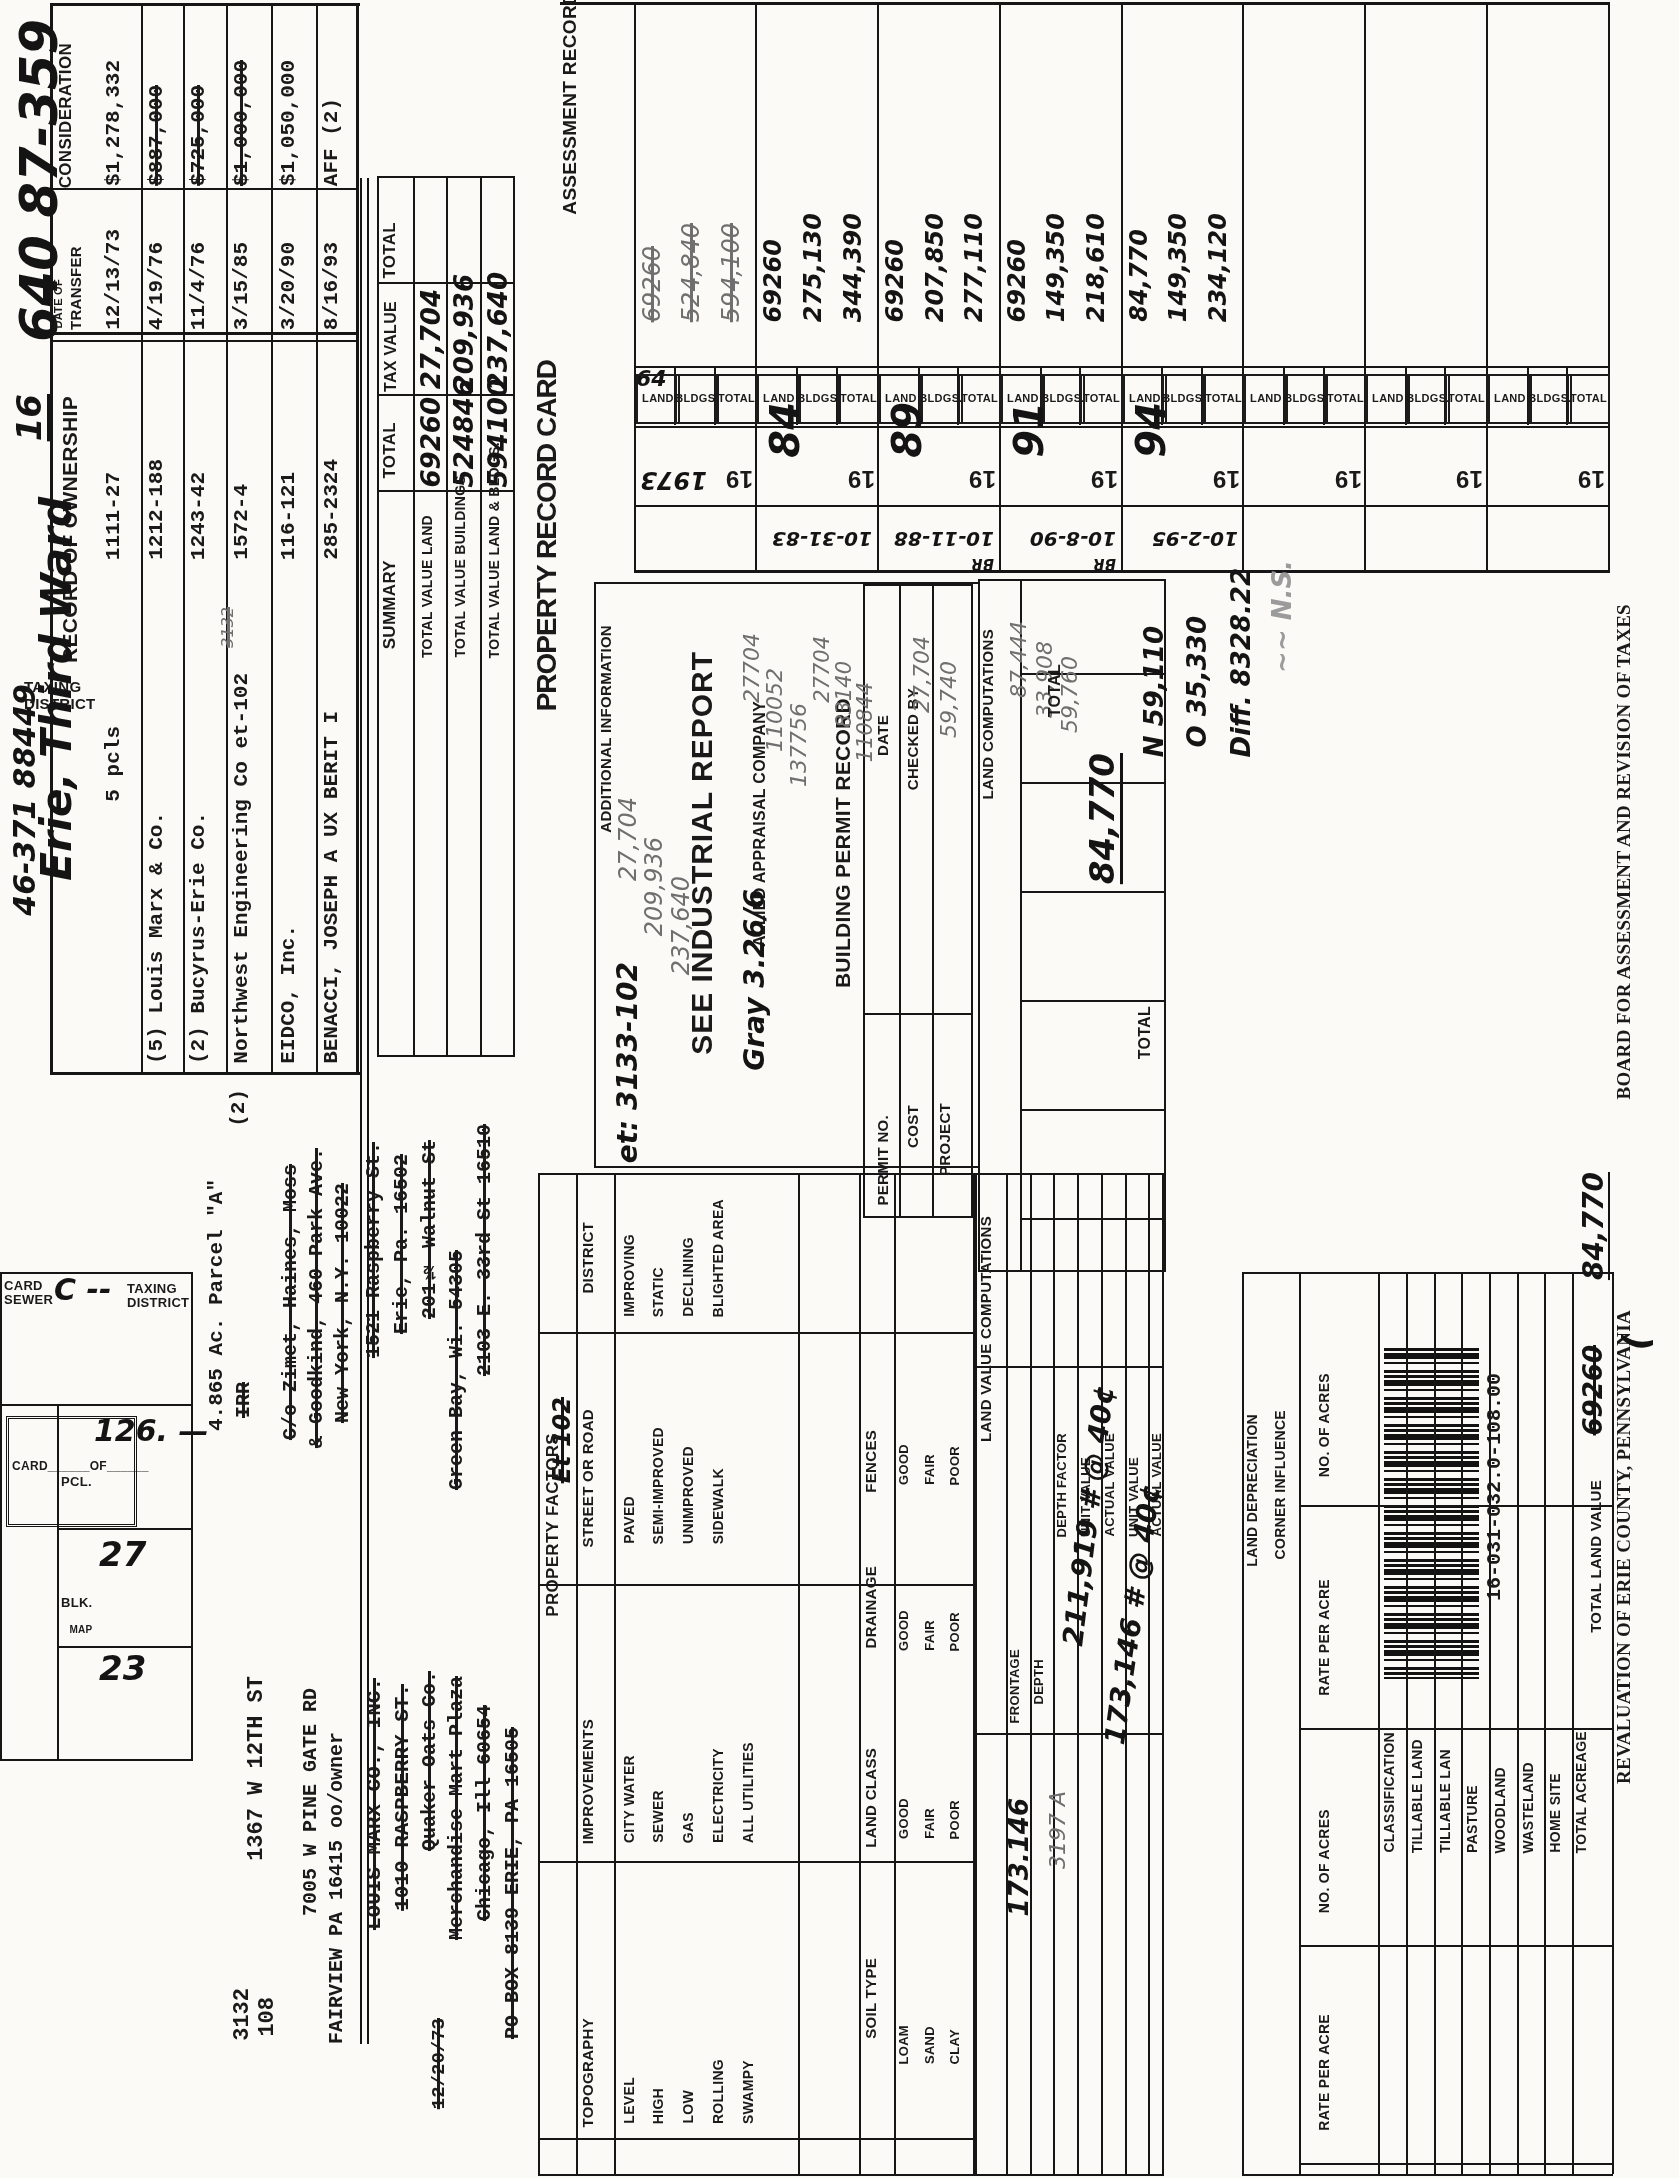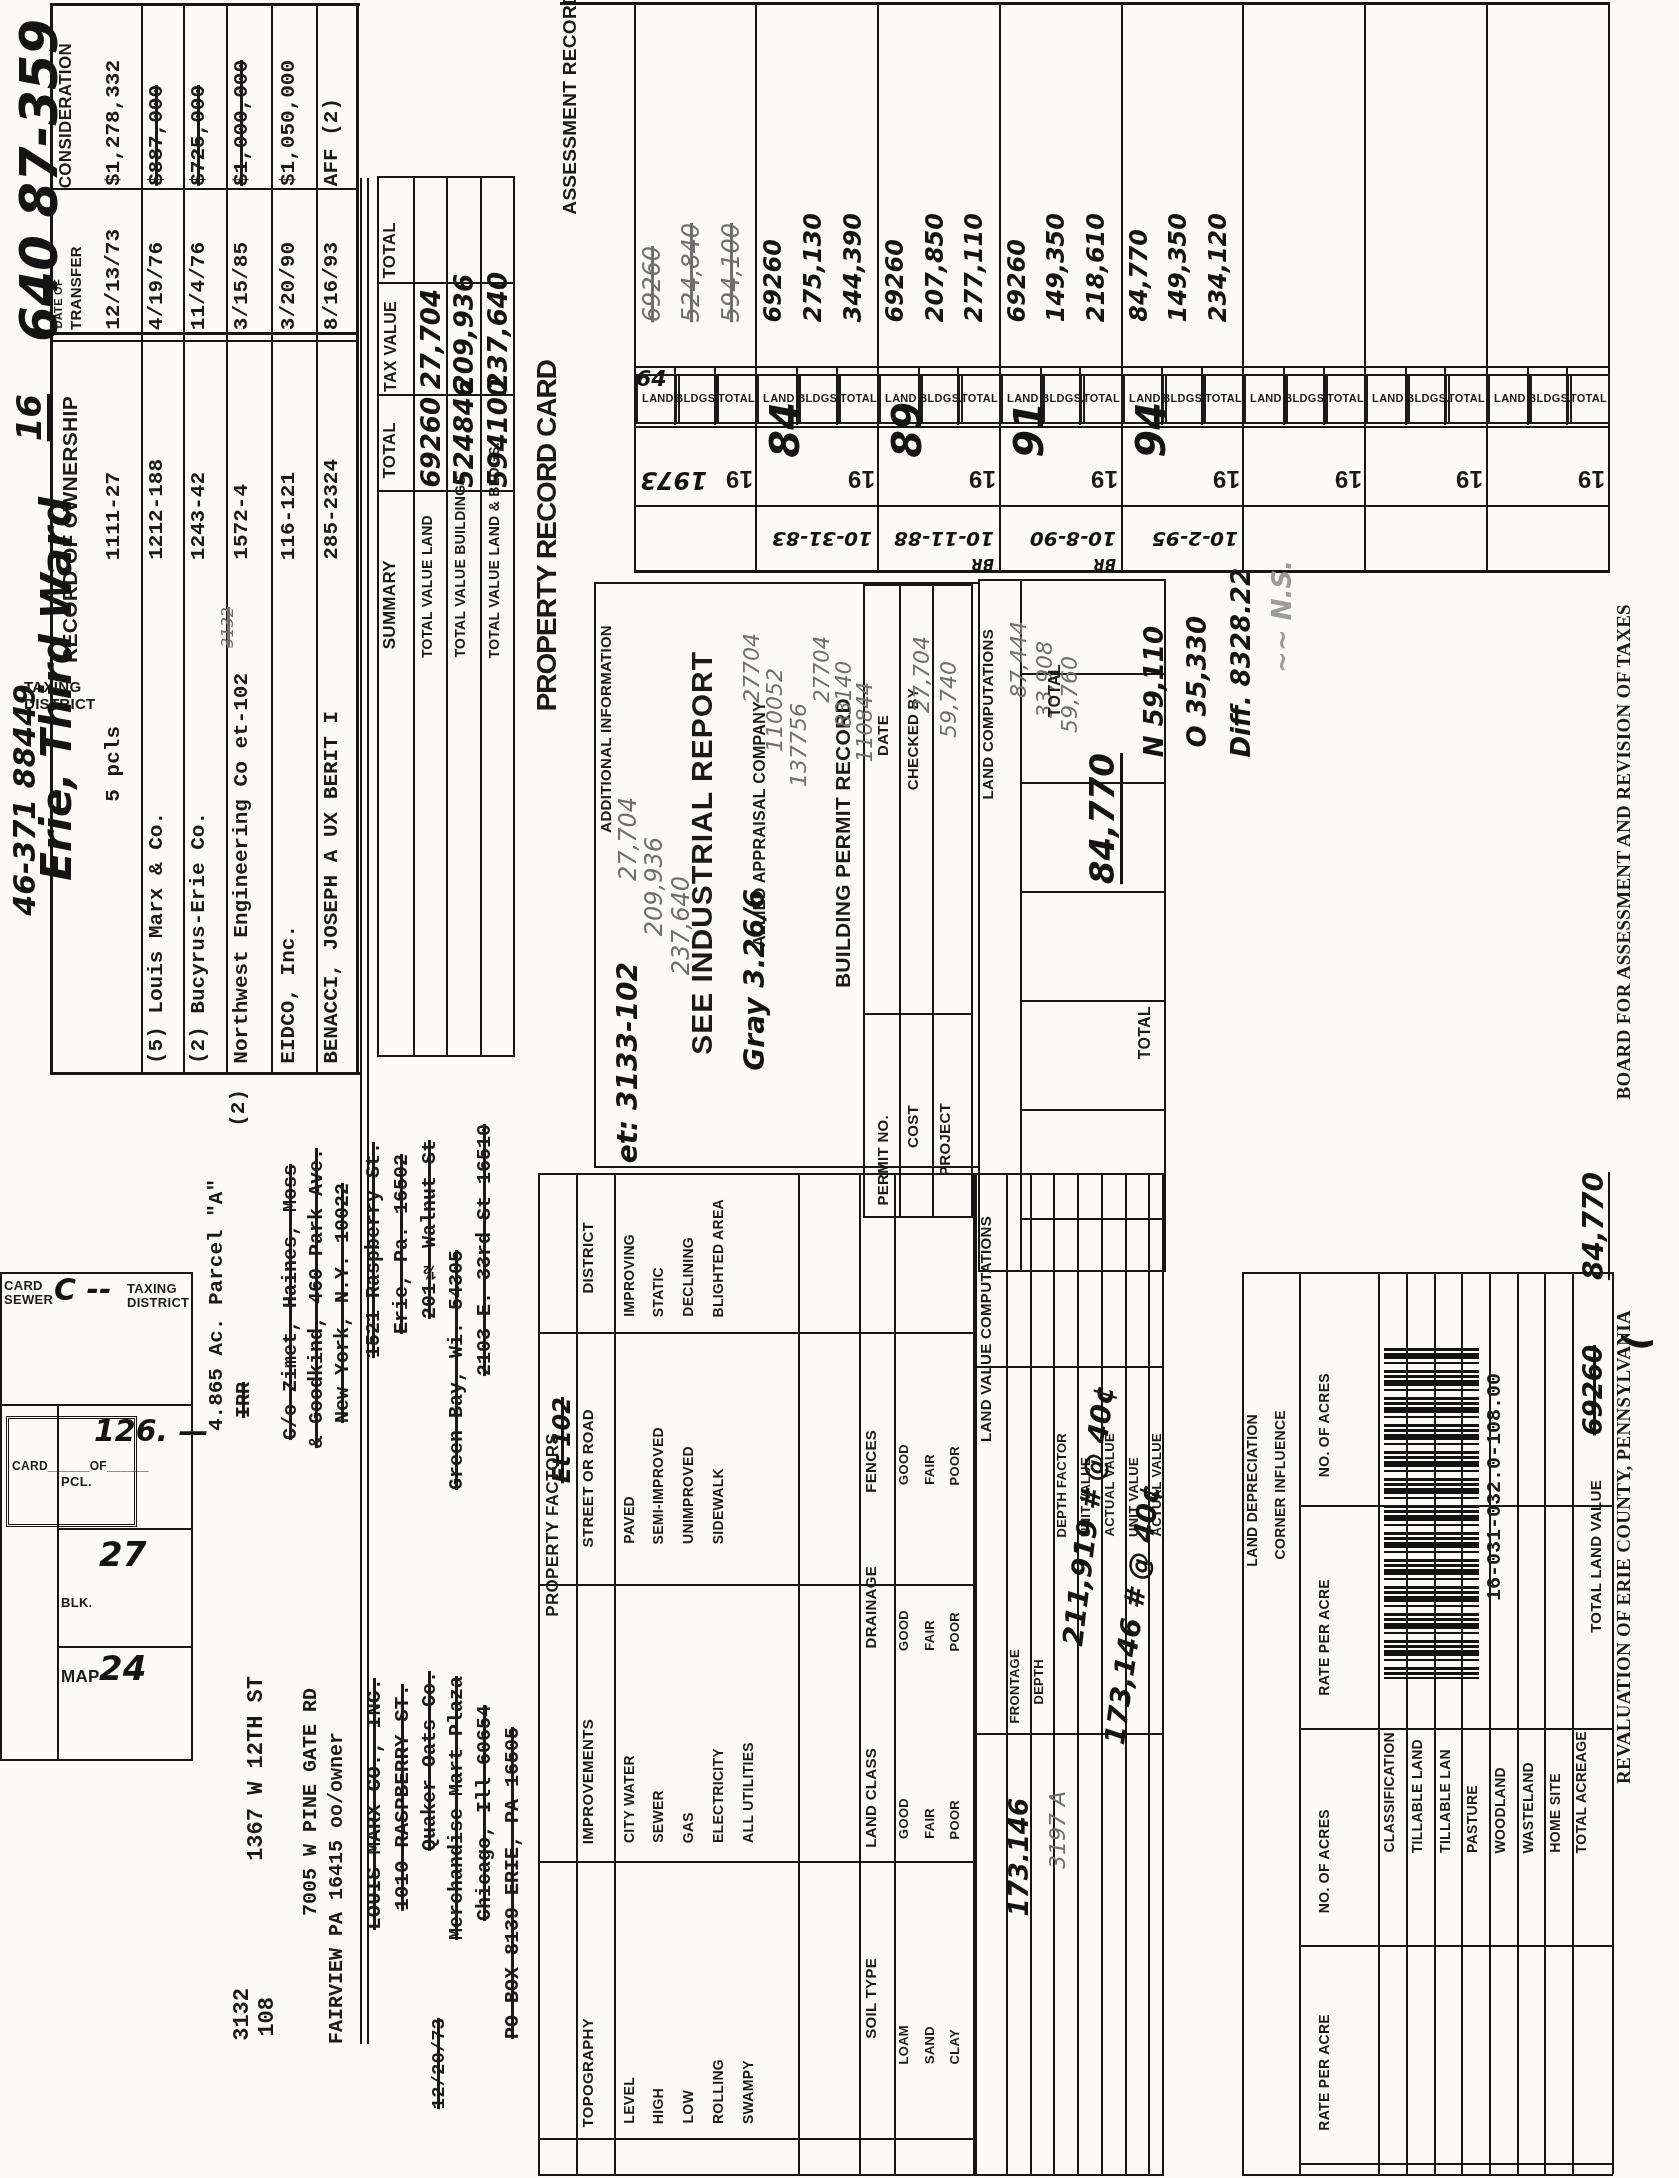--- a/index.html
+++ b/index.html
@@ -396,22 +396,22 @@
     </div>
     <div>
       <div class="it lbl two" style="left: 4px; width: 59px; height: 44px; top: 1279px; font-size: 13px;">CARD
 SEWER</div>
       <div class="it hw" style="left: 54px; width: 89px; height: 51px; top: 1275px; font-size: 30px;">C --</div>
       <div class="it lbl" style="left: 12px; width: 119px; height: 24px; top: 1460px; font-size: 12px;">CARD______OF______</div>
       <div class="it lbl" style="left: 61px; width: 40px; height: 22px; top: 1475px; font-size: 13px;">PCL.</div>
       <div class="it hw" style="left: 94px; width: 94px; height: 59px; top: 1416px; font-size: 30px;">126. —</div>
       <div class="it lbl" style="left: 61px; width: 40px; height: 22px; top: 1596px; font-size: 13px;">BLK.</div>
       <div class="it hw" style="left: 99px; width: 69px; height: 59px; top: 1537px; font-size: 34px;">27</div>
-      <div class="it lbl" style="left: 61px; width: 40px; height: 22px; top: 1668px; font-size: 17px;">MAP</div>
-      <div class="it hw" style="left: 99px; width: 69px; height: 59px; top: 1651px; font-size: 34px;">24</div>
+      <div class="it lbl" style="left: 61px; width: 40px; height: 22px; top: 1625px; font-size: 10px; text-align: center;">MAP</div>
+      <div class="it hw" style="left: 99px; width: 69px; height: 59px; top: 1651px; font-size: 34px;">23</div>
       <div class="it lbl two" style="left: 127px; width: 63px; height: 44px; top: 1282px; font-size: 13px;">TAXING
 DISTRICT</div>
     </div>
     <div>
       <div class="it v typ" style="left: 206px; width: 26px; bottom: 747px; font-size: 21px;">4.865 Ac.  Parcel "A"</div>
       <div class="it v typ struck" style="left: 234px; width: 24px; bottom: 760px; font-size: 20px;">IRR</div>
       <div class="it v typ" style="left: 228px; width: 24px; bottom: 1051px; font-size: 21px;">(2)</div>
       <div class="it v typ" style="left: 232px; width: 26px; bottom: 137px; font-size: 22px;">3132</div>
       <div class="it v typ" style="left: 257px; width: 26px; bottom: 141px; font-size: 22px;">108</div>
       <div class="it v typ" style="left: 246px; width: 28px; bottom: 317px; font-size: 22px;">1367 W 12TH ST</div>

